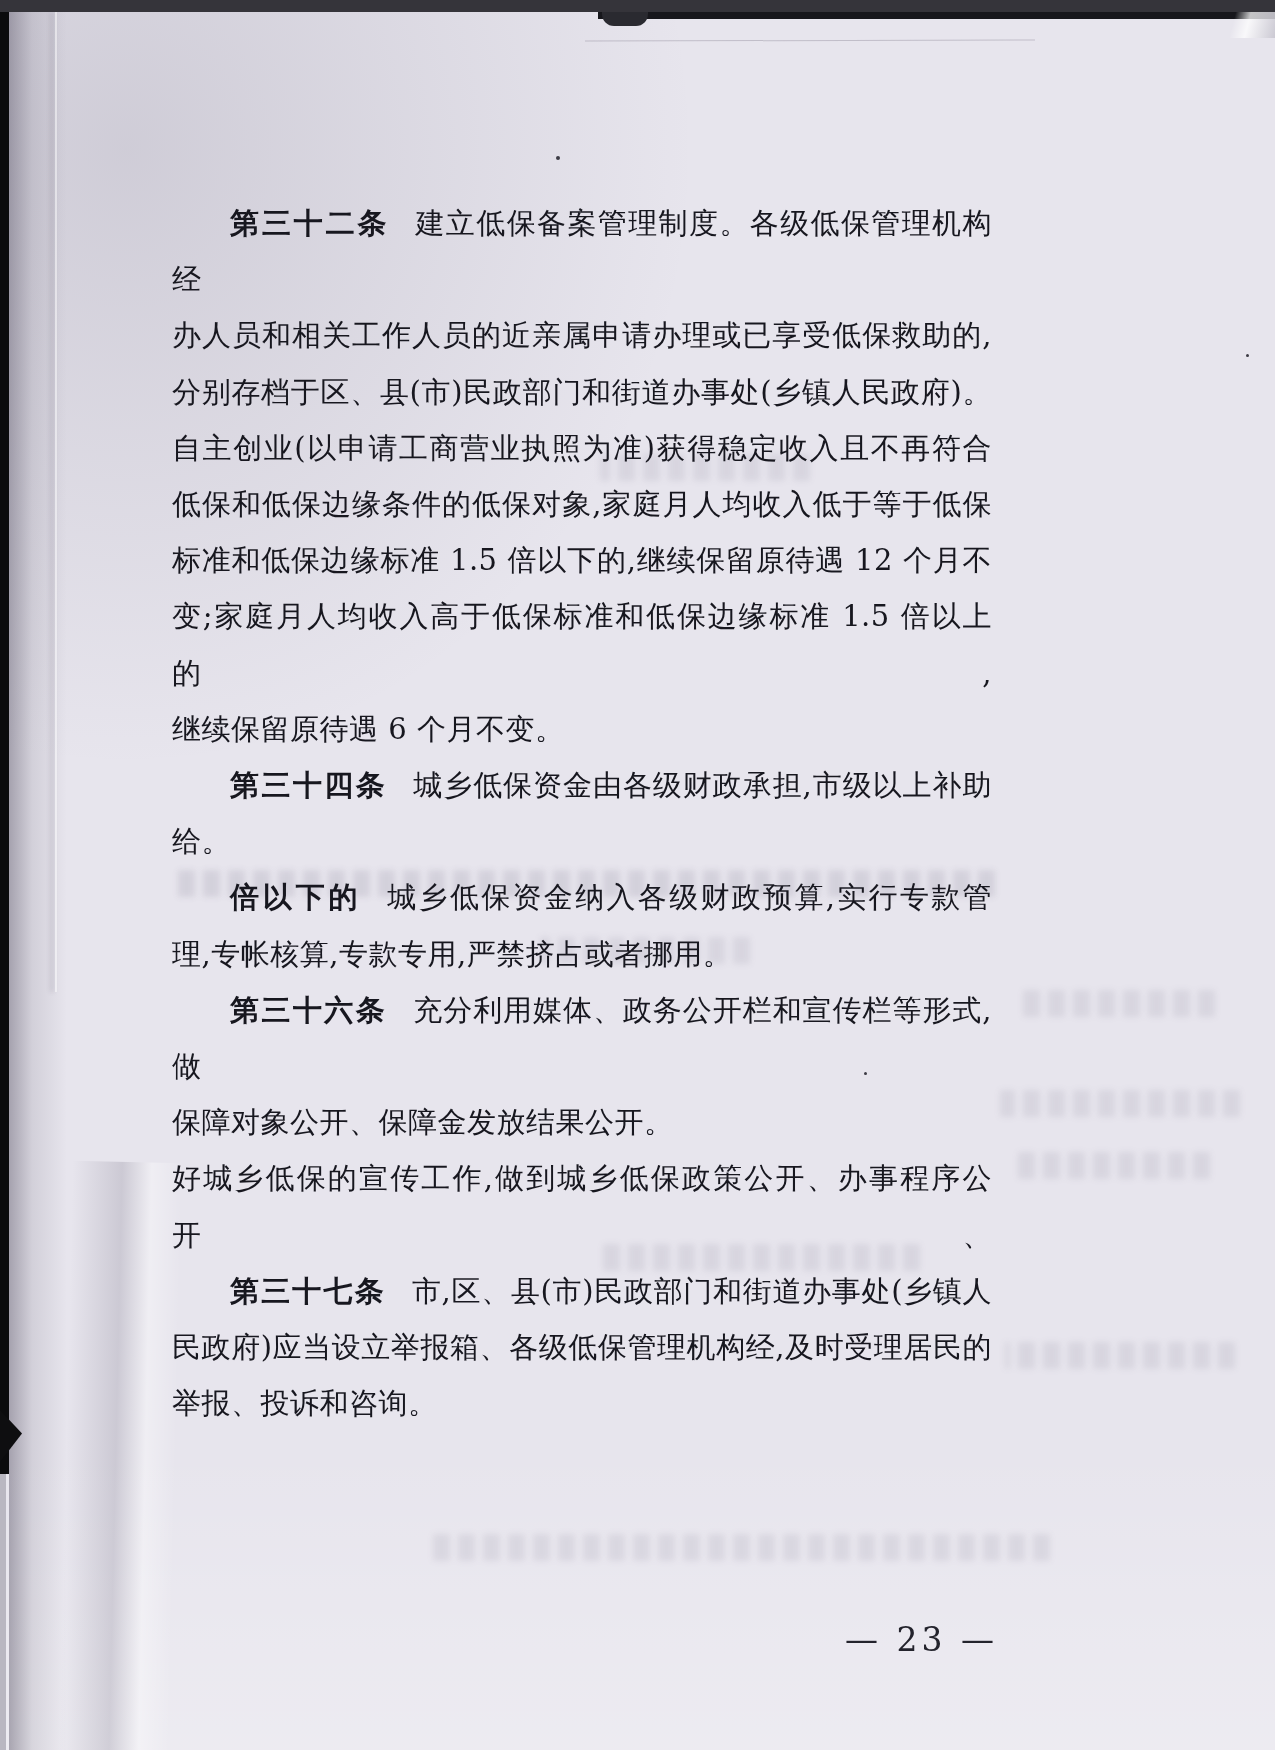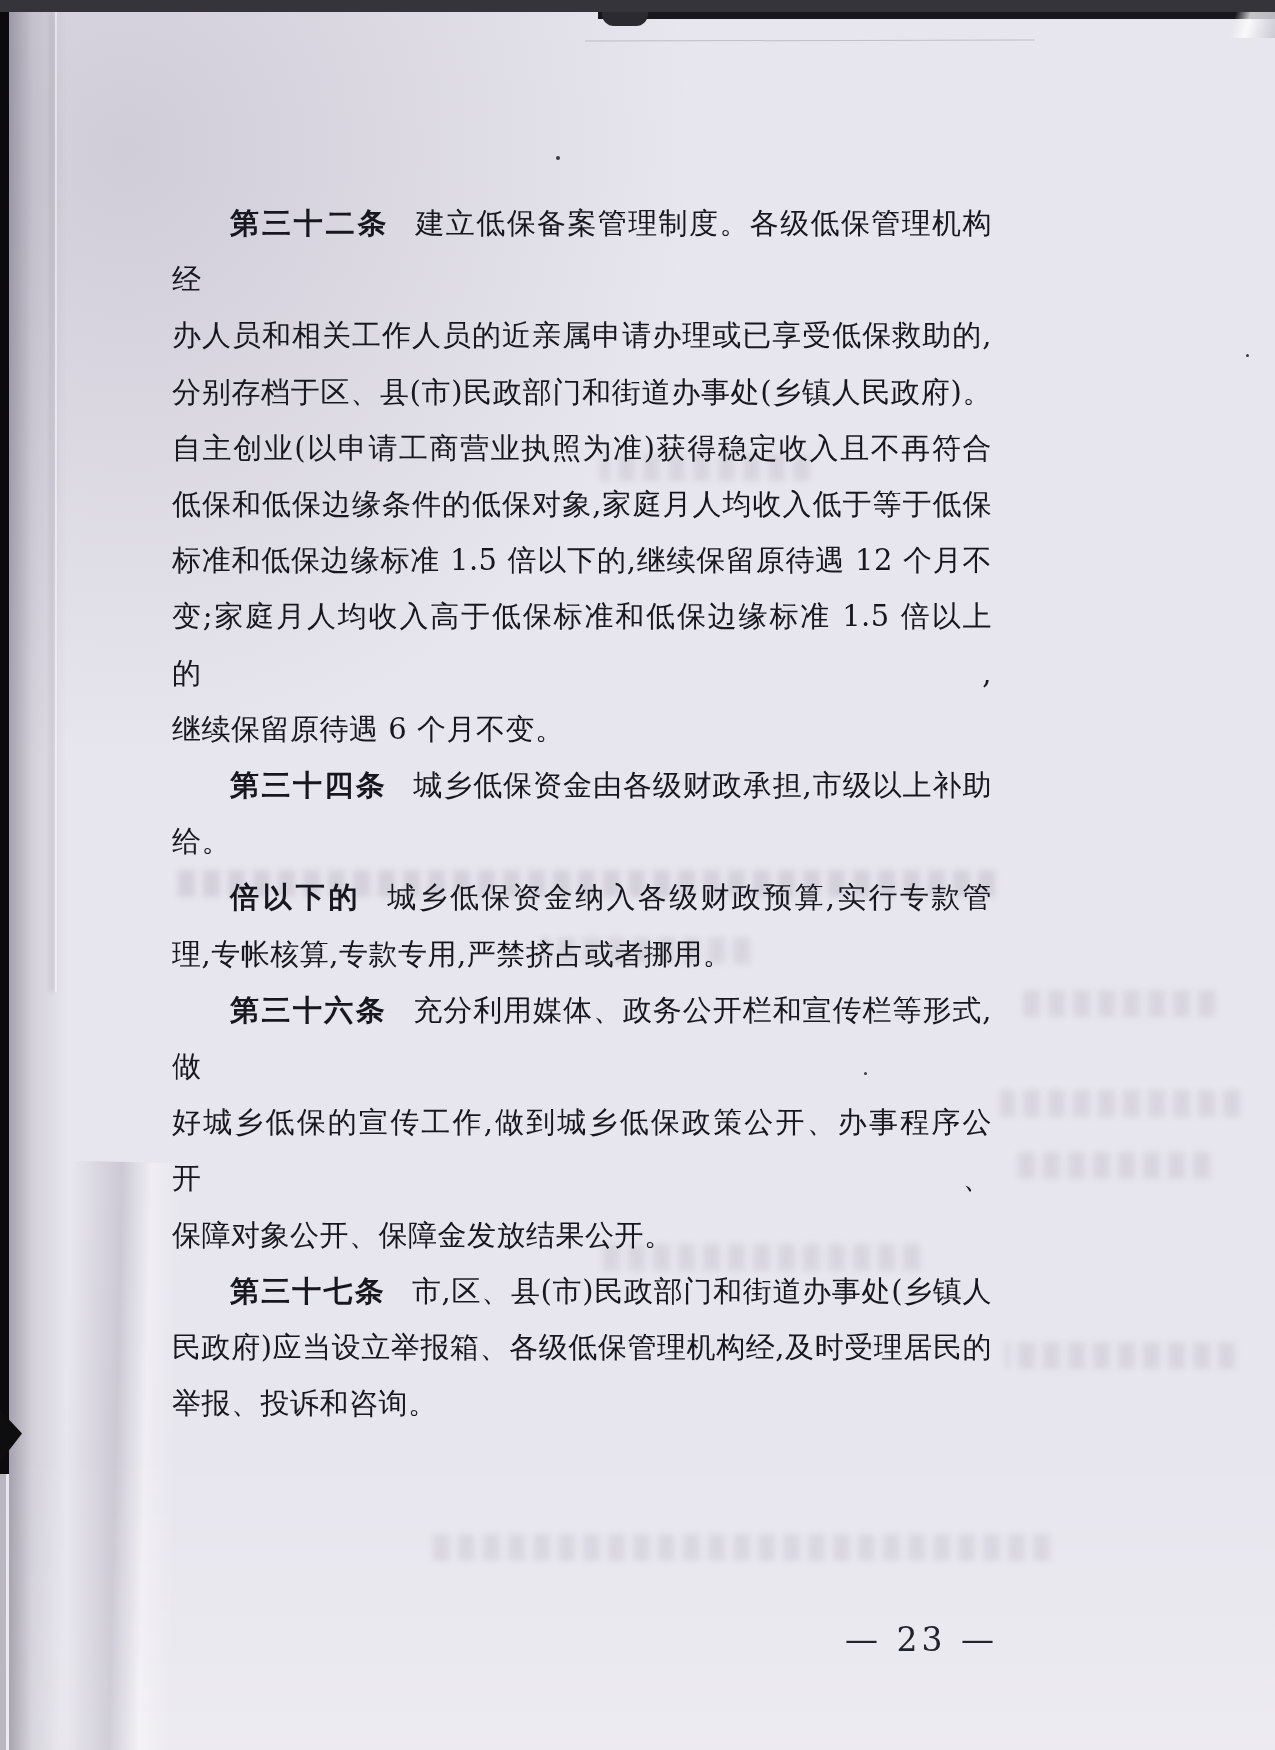--- a/index.html
+++ b/index.html
@@ -126,22 +126,22 @@
       <div class="line fill"><span>自主创业(以申请工商营业执照为准)获得稳定收入且不再符合</span></div>
       <div class="line fill"><span>低保和低保边缘条件的低保对象,家庭月人均收入低于等于低保</span></div>
       <div class="line fill"><span>标准和低保边缘标准 1.5 倍以下的,继续保留原待遇 12 个月不</span></div>
       <div class="line fill"><span>变;家庭月人均收入高于低保标准和低保边缘标准 1.5 倍以上的,</span></div>
       <div class="line"><span>继续保留原待遇 6 个月不变。</span></div>
       <div class="line fill indent"><span class="term">第三十四条</span><span>城乡低保资金由各级财政承担,市级以上补助</span></div>
       <div class="line"><span>给。</span></div>
       <div class="line fill indent"><span class="term">倍以下的</span><span>城乡低保资金纳入各级财政预算,实行专款管</span></div>
       <div class="line"><span>理,专帐核算,专款专用,严禁挤占或者挪用。</span></div>
       <div class="line fill indent"><span class="term">第三十六条</span><span>充分利用媒体、政务公开栏和宣传栏等形式,做</span></div>
+      <div class="line"><span>保障对象公开、保障金发放结果公开。</span></div>
       <div class="line fill"><span>好城乡低保的宣传工作,做到城乡低保政策公开、办事程序公开、</span></div>
-      <div class="line"><span>保障对象公开、保障金发放结果公开。</span></div>
       <div class="line fill indent"><span class="term">第三十七条</span><span>市,区、县(市)民政部门和街道办事处(乡镇人</span></div>
       <div class="line fill"><span>民政府)应当设立举报箱、各级低保管理机构经,及时受理居民的</span></div>
       <div class="line"><span>举报、投诉和咨询。</span></div>
     </div>
 
   <div id="page-number">— 23 —</div>
 
 </div>
 
 </body></html>

